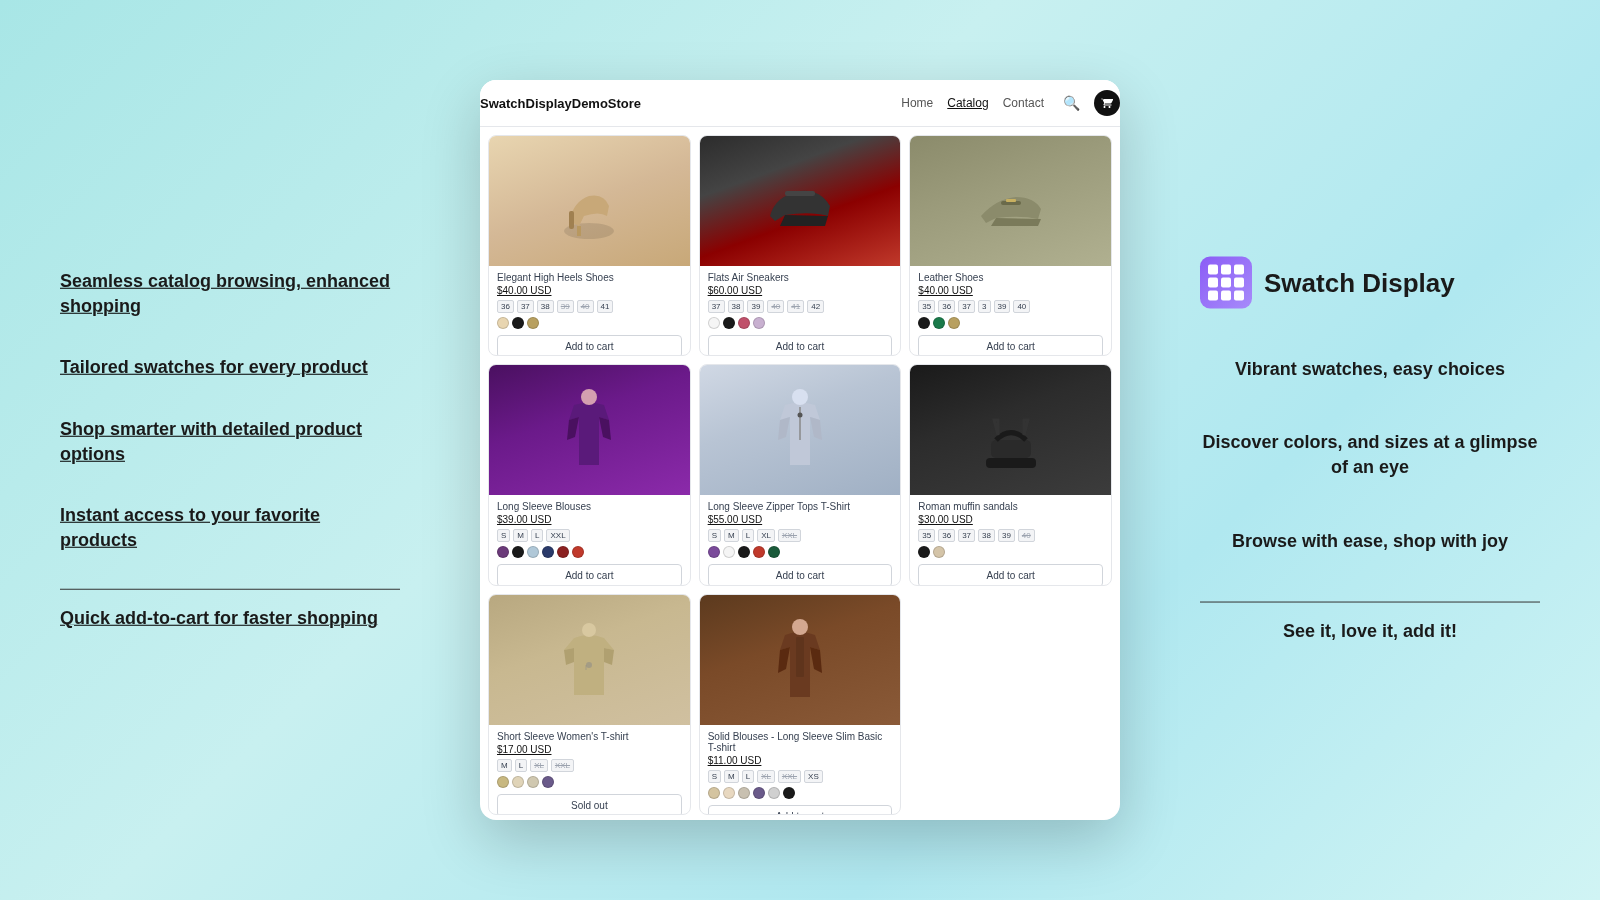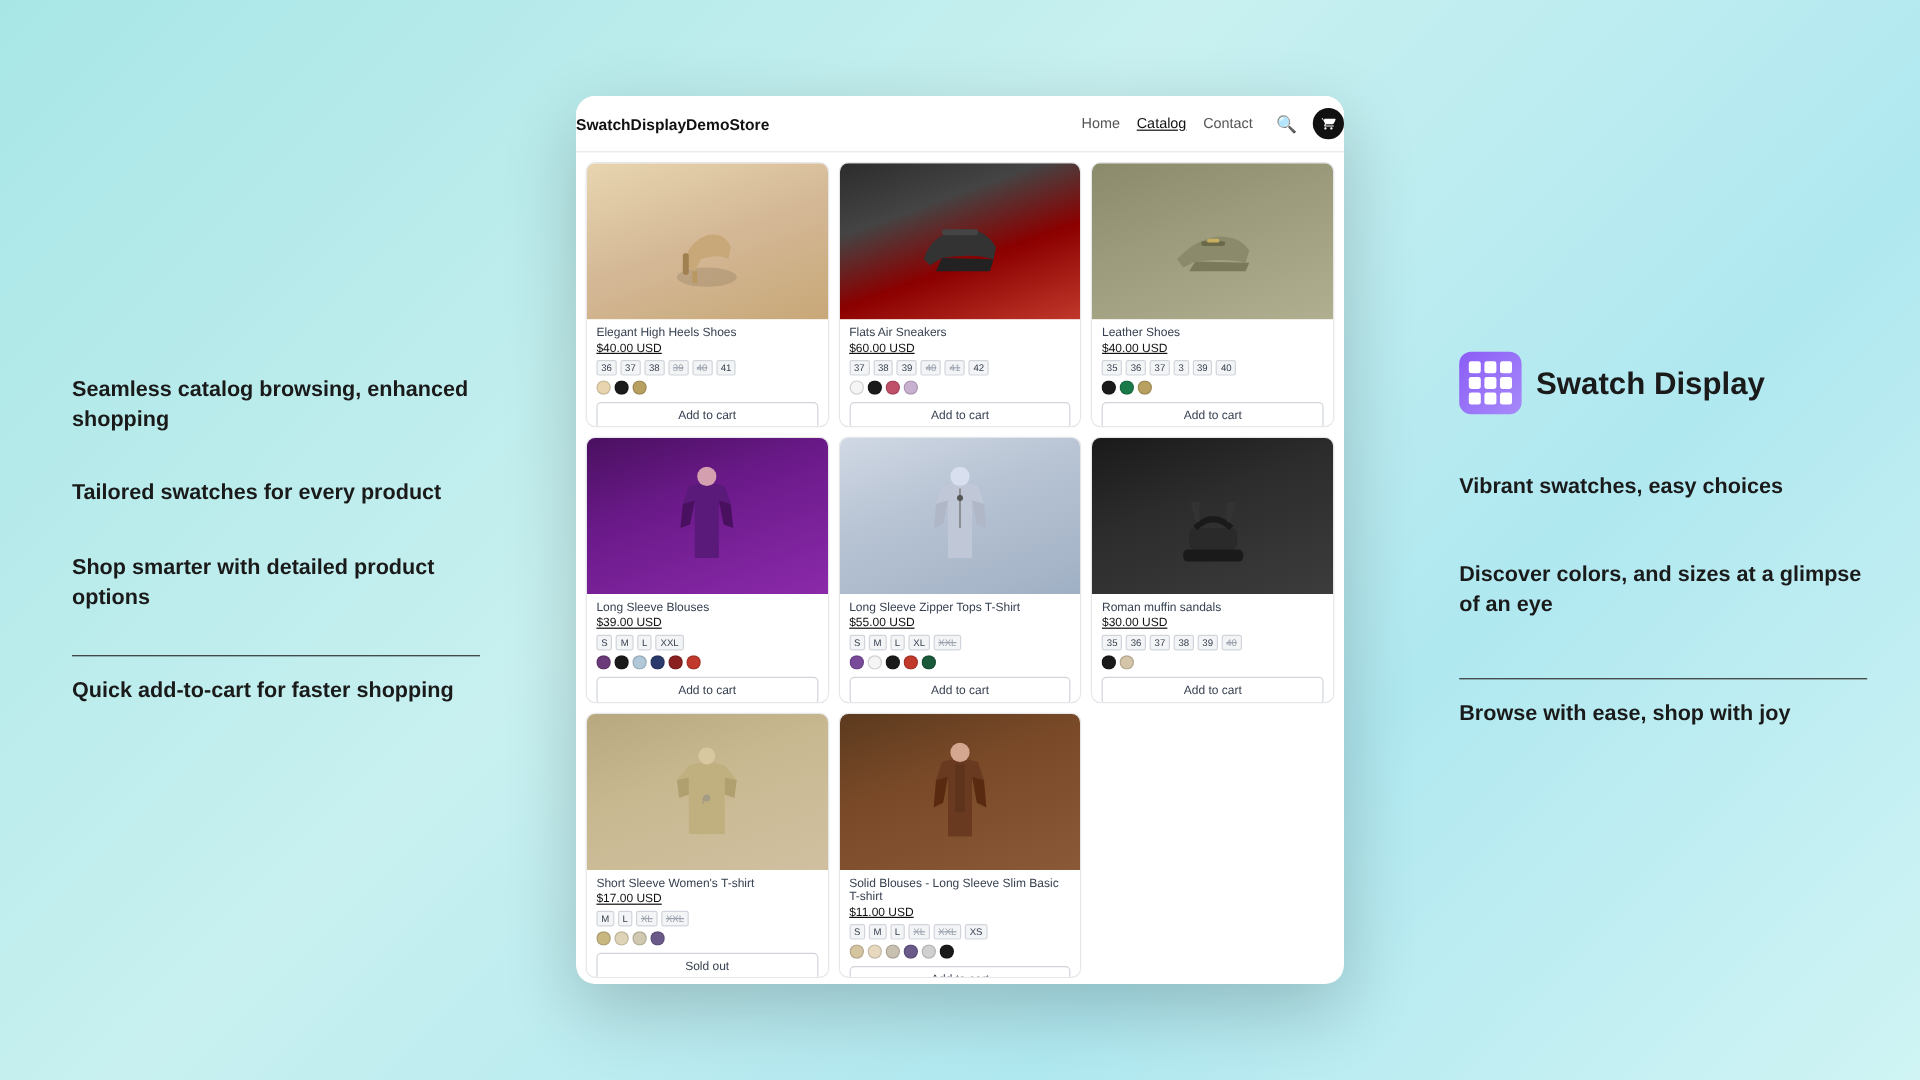--- a/index.html
+++ b/index.html
@@ -18,40 +18,42 @@
     
     .left-features {
       position: absolute;
       left: 60px;
       top: 50%;
       transform: translateY(-50%);
       width: 340px;
     }
     .left-features .feature-item {
       margin-bottom: 36px;
+      text-decoration: underline;
     }
     .left-features .feature-item:last-child {
       border-top: 1px solid #333;
       padding-top: 16px;
       margin-bottom: 0;
     }
     .feature-text {
       font-size: 18px;
       font-weight: 700;
       color: #1a1a1a;
       line-height: 1.4;
     }
 
     
     .right-features {
       position: absolute;
-      right: 44px;
+      right: 60px;
       top: 50%;
       transform: translateY(-50%);
       width: 340px;
+      text-align: center;
     }
     .right-logo {
       display: flex;
       align-items: center;
       gap: 12px;
       margin-bottom: 48px;
     }
     .logo-icon {
       width: 52px;
       height: 52px;
@@ -258,20 +260,23 @@
   <div class="feature-item">
     <span class="feature-text">Seamless catalog browsing, enhanced shopping</span>
   </div>
   <div class="feature-item">
     <span class="feature-text">Tailored swatches for every product</span>
   </div>
   <div class="feature-item">
     <span class="feature-text">Shop smarter with detailed product options</span>
   </div>
   <div class="feature-item">
+    <span class="feature-text">Instant access to your favorite products</span>
+  </div>
+  <div class="feature-item">
     <span class="feature-text">Quick add-to-cart for faster shopping</span>
   </div>
 </div>
 
 <div class="browser-window">
 
   <div class="store-header">
     <span class="store-name">SwatchDisplayDemoStore</span>
     <div class="nav-links">
       <a class="nav-link">Home</a>
@@ -551,13 +556,16 @@
   </div>
   <div class="feature-item">
     <span class="feature-text">Vibrant swatches, easy choices</span>
   </div>
   <div class="feature-item">
     <span class="feature-text">Discover colors, and sizes at a glimpse of an eye</span>
   </div>
   <div class="feature-item">
     <span class="feature-text">Browse with ease, shop with joy</span>
   </div>
+  <div class="feature-item">
+    <span class="feature-text">See it, love it, add it!</span>
+  </div>
 </div>
 
 </body></html>

